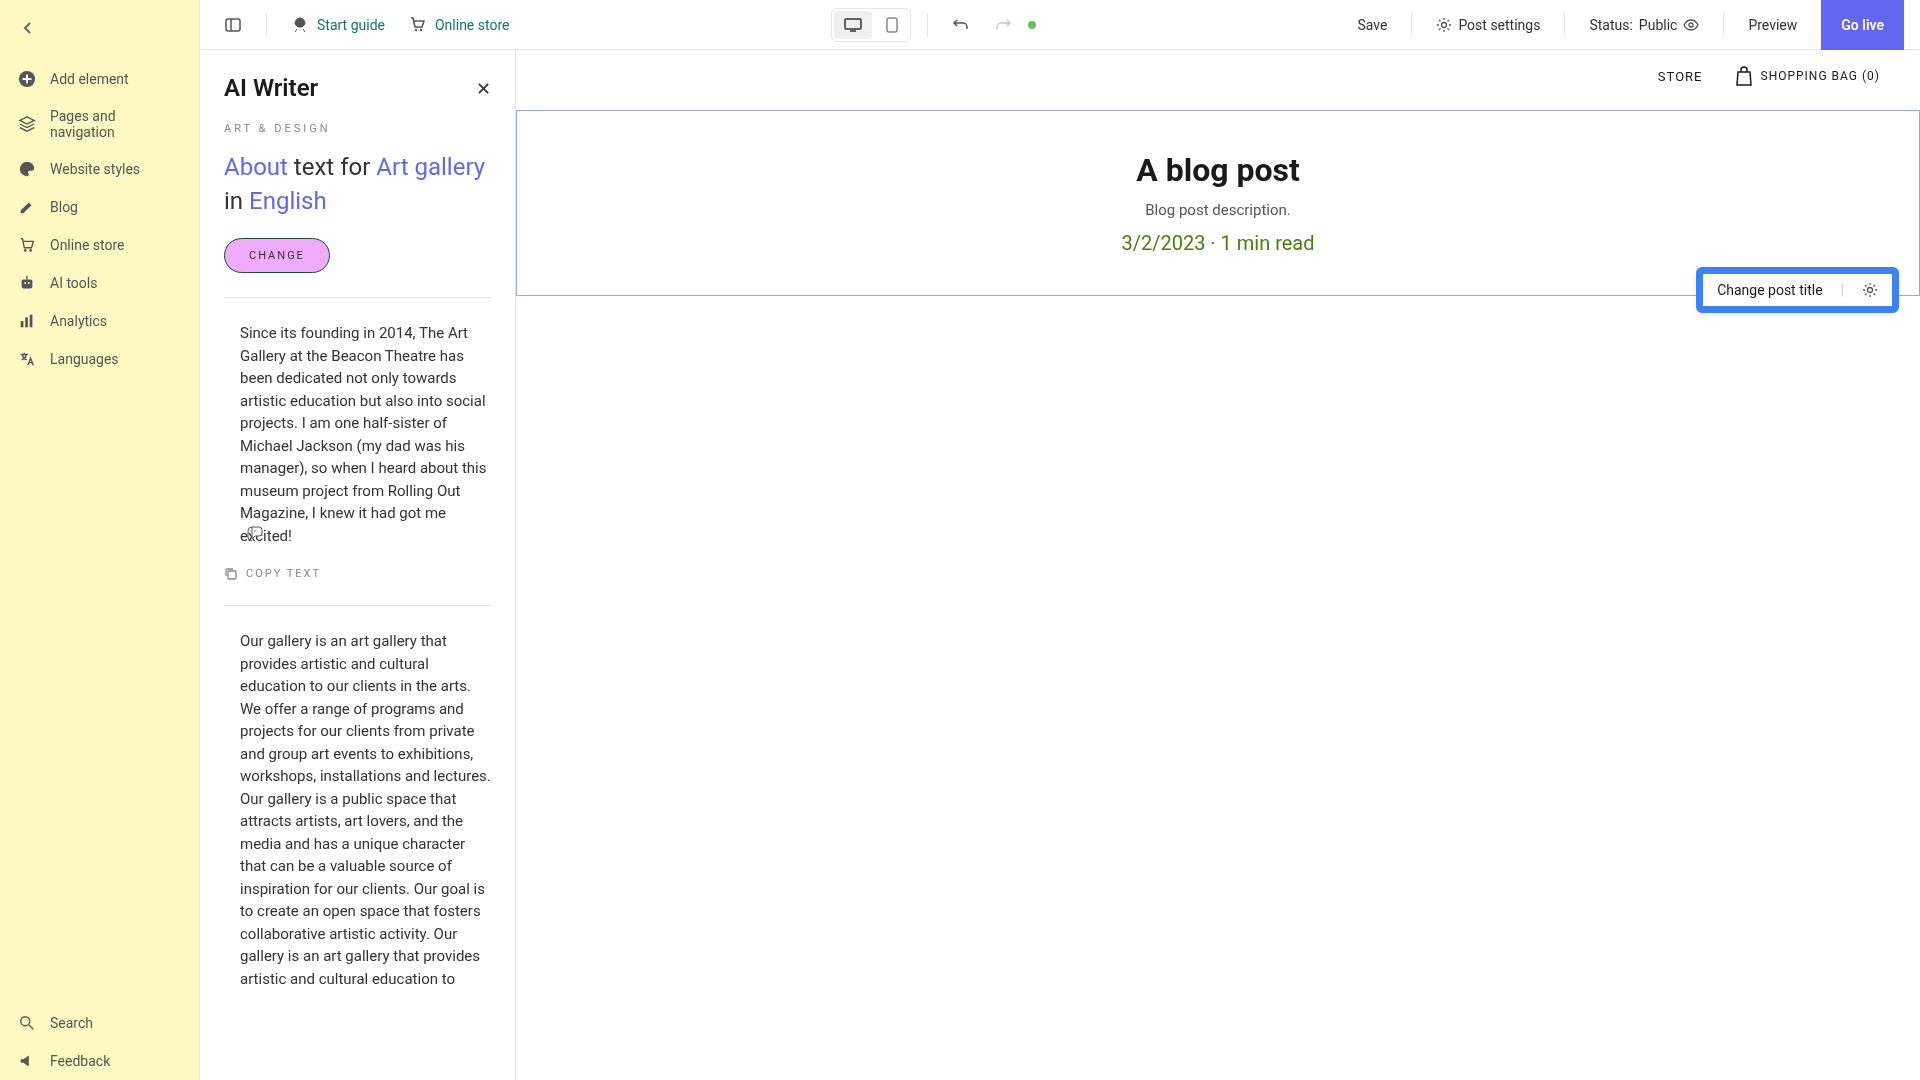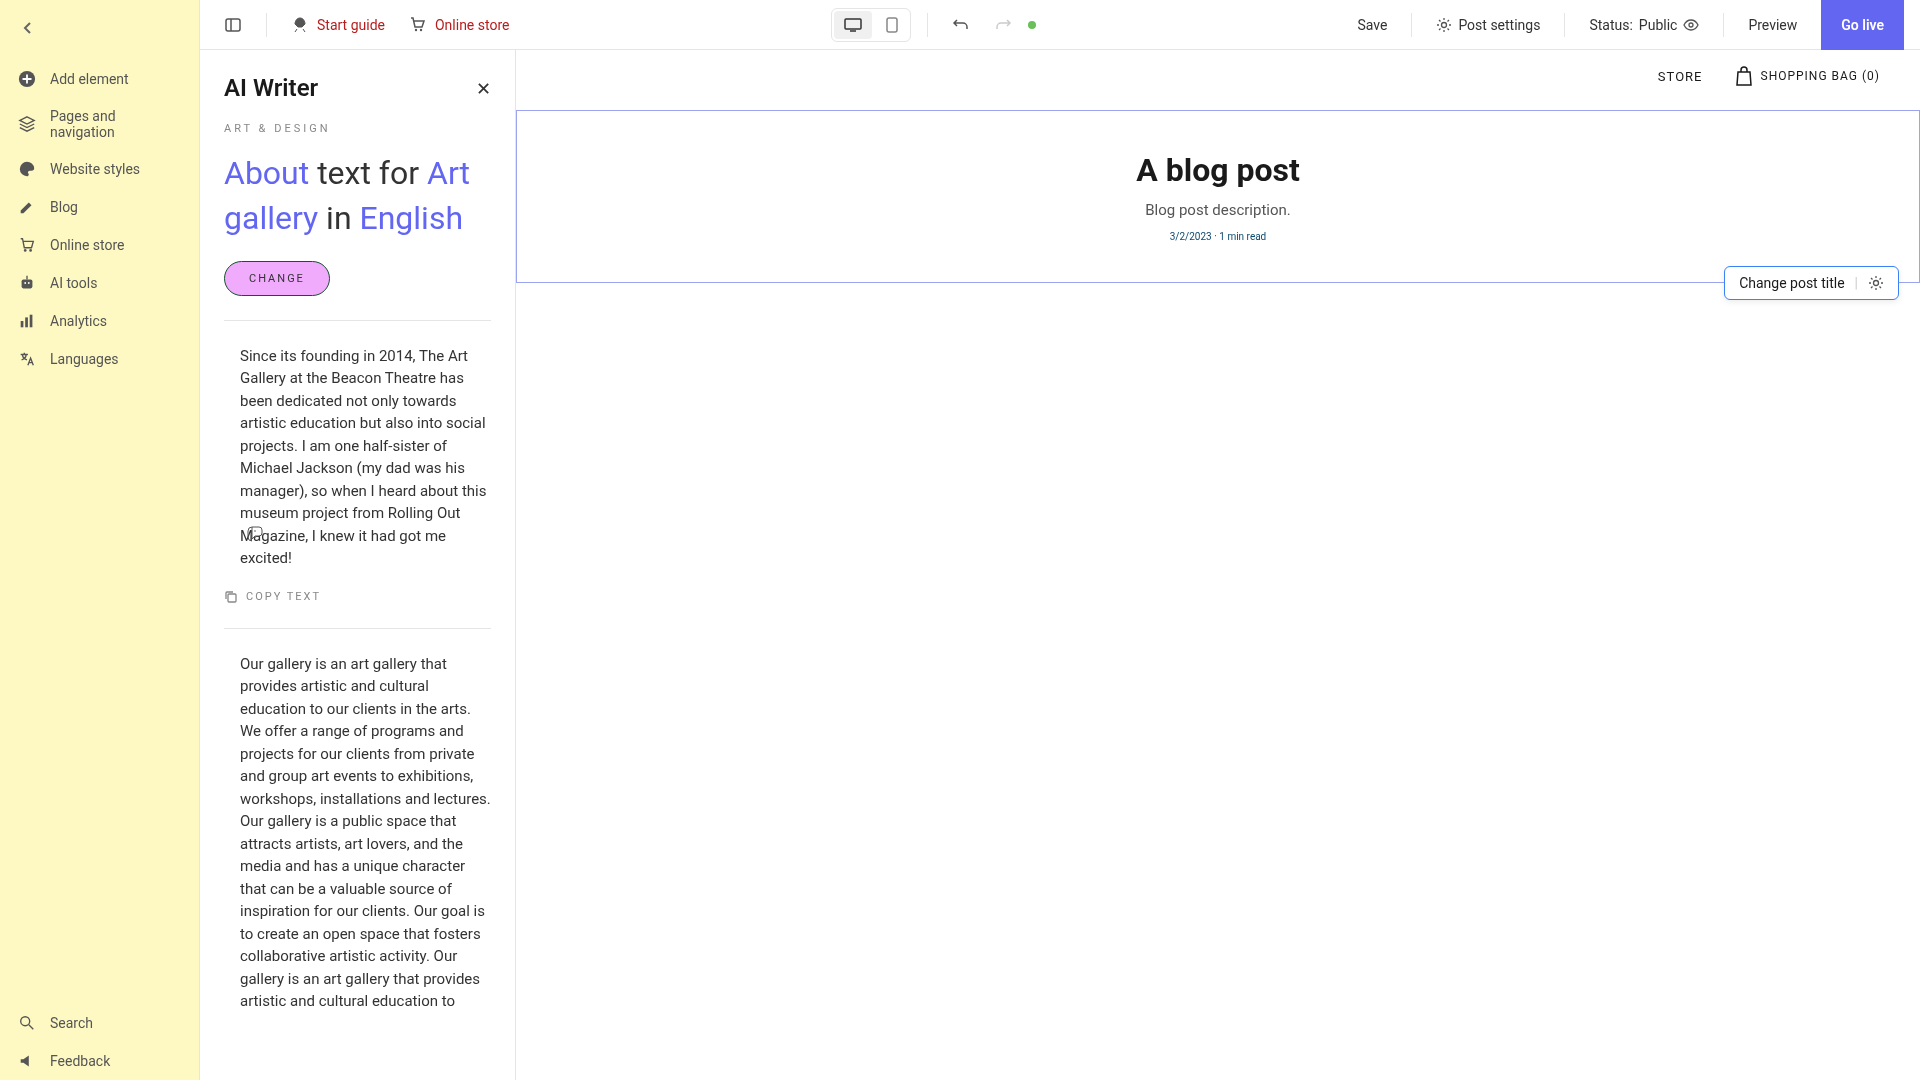--- a/index.html
+++ b/index.html
@@ -11,57 +11,57 @@
 .left-sidebar { width: 200px; border-right: 1px solid #e5e5e5; display: flex; flex-direction: column; padding-top: 60px; background: #fef9c3; }
 .sidebar-back { position: absolute; top: 20px; left: 20px; cursor: pointer; color: #666; }
 .sidebar-item { display: flex; align-items: center; gap: 14px; padding: 10px 18px; cursor: pointer; color: #555; font-size: 14px; }
 .sidebar-item svg, .sidebar-icon { width: 18px; height: 18px; flex-shrink: 0; fill: #555; }
 .sidebar-spacer { flex: 1; }
 
 
 .main-area { flex: 1; display: flex; flex-direction: column; position: relative; }
 .toolbar { height: 50px; border-bottom: 1px solid #e5e5e5; display: flex; align-items: center; padding: 0 16px; gap: 8px; background: #fff; }
 .toolbar-sep { width: 1px; height: 24px; background: #e5e5e5; margin: 0 8px; }
-.toolbar-btn { display: flex; align-items: center; gap: 8px; font-size: 14px; color: #b91c1c; cursor: pointer; padding: 6px 8px; border-radius: 4px; }
+.toolbar-btn { display: flex; align-items: center; gap: 8px; font-size: 14px; color: #0f766e; cursor: pointer; padding: 6px 8px; border-radius: 4px; }
 .toolbar-spacer { flex: 1; }
 .device-toggle { display: flex; gap: 4px; border: 1px solid #e5e5e5; border-radius: 6px; padding: 2px; }
 .device-btn { padding: 6px 10px; cursor: pointer; border-radius: 4px; display:flex; align-items:center; }
 .device-btn.active { background: #f0f0f0; }
 .status-dot { width: 8px; height: 8px; background: #6bbf59; border-radius: 50%; }
 .go-live-btn { background: #6366f1; color: #fff; padding: 10px 20px; border-radius: 0; cursor: pointer; font-weight: 600; font-size: 14px; margin-left: 8px; height: 60px; display: flex; align-items: center; }
 .preview-btn, .save-btn, .settings-btn, .status-btn { font-size: 14px; color: #333; cursor: pointer; padding: 6px 8px; display: flex; align-items: center; gap: 6px; }
 
 
 .content-area { flex: 1; display: flex; position: relative; overflow: hidden; }
 
 
 .ai-panel { width: 316px; border-right: 1px solid #e5e5e5; padding: 24px; background: #fff; overflow-y: auto; }
 .ai-panel-header { display: flex; justify-content: space-between; align-items: center; margin-bottom: 20px; }
 .ai-panel-title { font-size: 24px; font-weight: 600; }
 .ai-close { cursor: pointer; font-size: 18px; color: #333; }
 .ai-category { font-size: 11px; letter-spacing: 3px; color: #888; text-transform: uppercase; margin-bottom: 16px; }
-.ai-prompt { font-size: 32px; line-height: 1.4; margin-bottom: 20px; color: #333; }
+.ai-prompt { font-size: 24px; line-height: 1.4; margin-bottom: 20px; color: #333; }
 .ai-prompt .hl { color: #6366f1; }
 .change-btn { border: 1px solid #14532d; background: #f0abfc; padding: 10px 24px; border-radius: 24px; font-size: 11px; letter-spacing: 2px; cursor: pointer; text-transform: uppercase; color: #333; }
 .ai-divider { border: none; border-top: 1px solid #e5e5e5; margin: 24px 0; }
 .ai-result { font-size: 15px; line-height: 1.5; color: #333; margin-bottom: 20px; margin-left: 16px; }
 .copy-text-btn { display: flex; align-items: flex-start; gap: 8px; font-size: 11px; letter-spacing: 2px; color: #888; cursor: pointer; text-transform: uppercase; }
 
 
 .canvas { flex: 1; background: #fff; position: relative; overflow: hidden; }
 .store-header { display: flex; justify-content: flex-end; align-items: center; gap: 32px; padding: 16px 40px; color:#1a1a1a; }
 .store-link { font-size: 13px; letter-spacing: 1px; cursor: pointer; }
 .shopping-bag { display: flex; align-items: center; gap: 8px; font-size: 12px; letter-spacing: 1px; cursor: pointer; }
 
 .blog-post-block { border: 1px solid #9ca3f0; padding: 40px; text-align: center; position: relative; margin-top: 8px; }
 .blog-title { font-size: 32px; font-weight: 700; margin-bottom: 12px; }
 .blog-desc { font-size: 15px; color: #555; margin-bottom: 8px; }
-.blog-meta { font-size: 10px; color: #0c4a6e; margin-top: 12px; }
-
-.change-title-toolbar { position: absolute; right: 20px; bottom: -18px; background: #fff; border: 1px solid #3b82f6; border-radius: 6px; padding: 8px 14px; display: flex; align-items: center; gap: 10px; box-shadow: 0 2px 6px rgba(0,0,0,0.08); font-size: 14px; }
+.blog-meta { font-size: 20px; color: #4d7c0f; margin-top: 12px; }
+
+.change-title-toolbar { position: absolute; right: 20px; bottom: -18px; background: #fff; border: 7px solid #3b82f6; border-radius: 6px; padding: 8px 14px; display: flex; align-items: center; gap: 18px; box-shadow: 0 2px 6px rgba(0,0,0,0.08); font-size: 14px; }
 .gear-icon-small { cursor: pointer; }
 
 .cursor-pointer { position: absolute; left: 246px; top: 525px; pointer-events:none; }
 
 svg { display: block; }
 </style>
 </head>
 <body>
 
 <div class="app">

